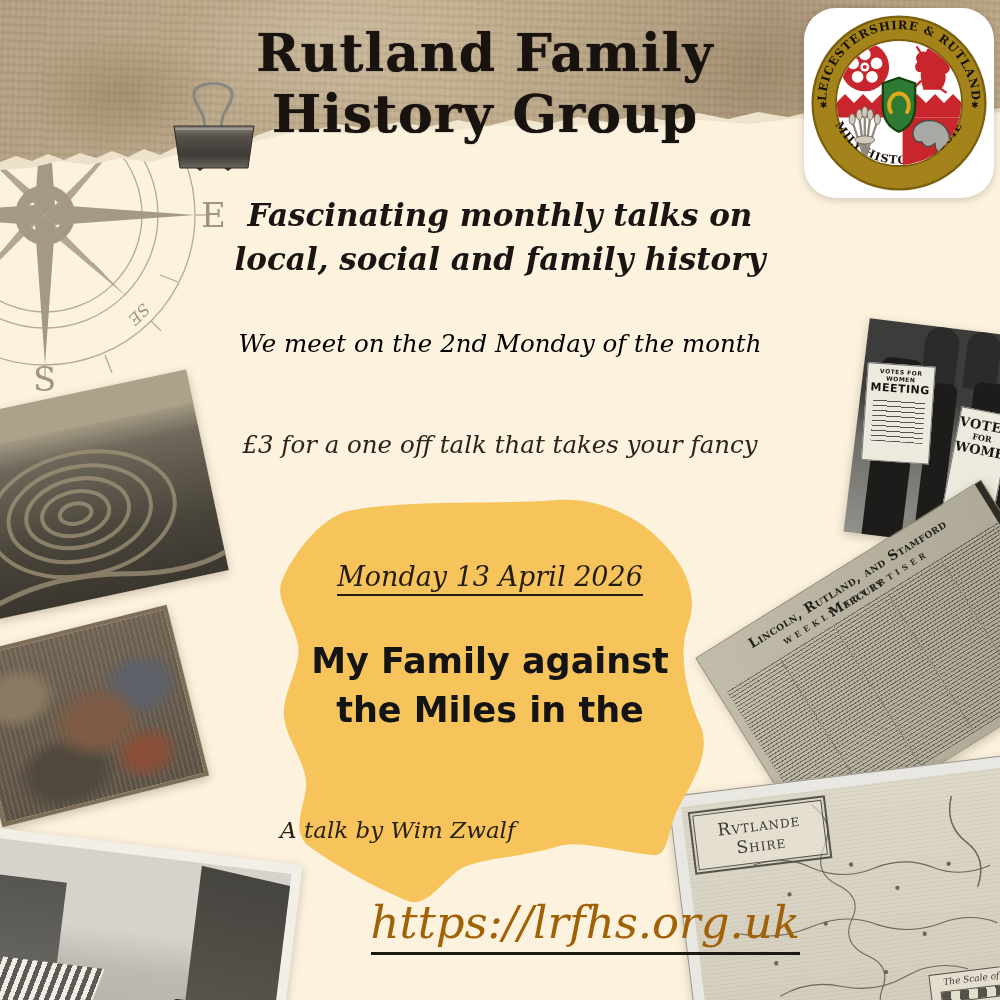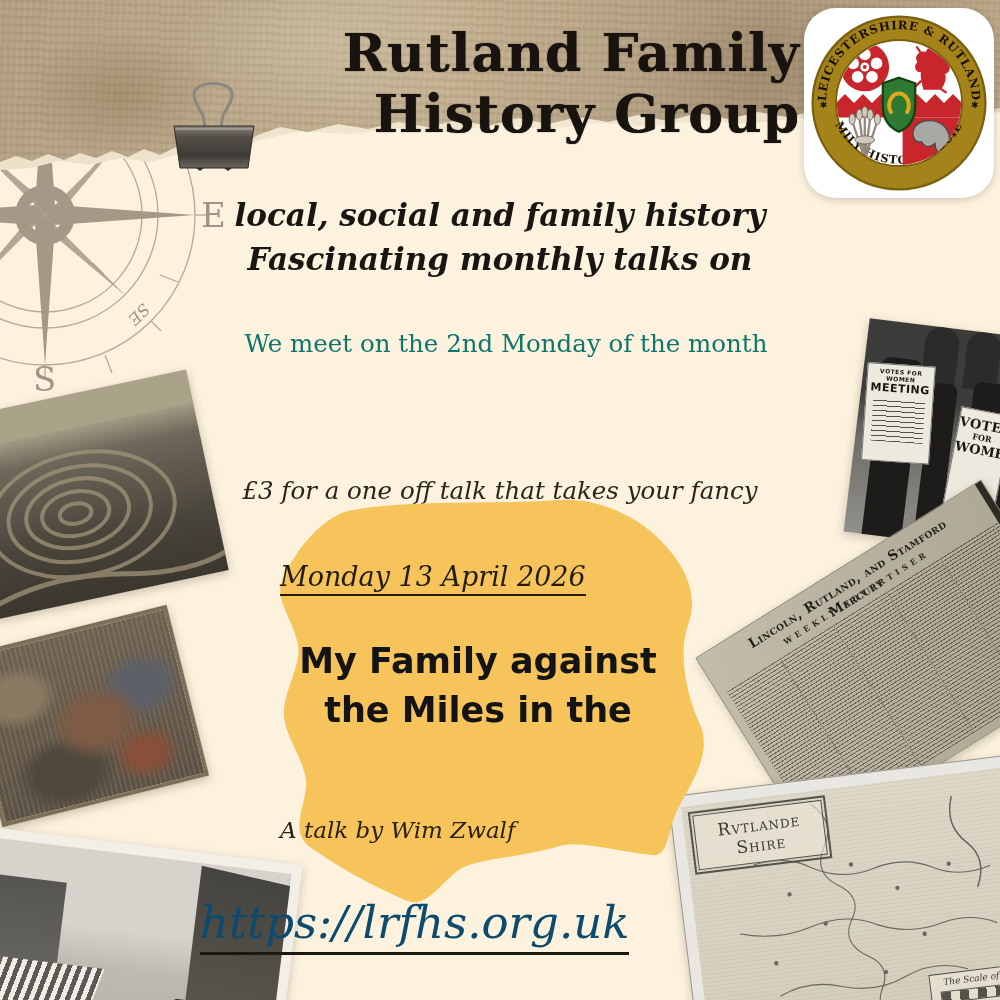--- a/index.html
+++ b/index.html
@@ -19,64 +19,64 @@
       radial-gradient(140px 90px at 120px 95px, rgba(115,90,55,.28), transparent 70%),
       radial-gradient(220px 120px at 330px 40px, rgba(255,250,235,.16), transparent 70%),
       radial-gradient(170px 100px at 760px 70px, rgba(110,85,55,.18), transparent 70%),
       repeating-linear-gradient(92deg, rgba(255,255,255,.06) 0 2px, rgba(0,0,0,0) 2px 6px),
       repeating-linear-gradient(2deg, rgba(80,60,35,.08) 0 3px, rgba(0,0,0,0) 3px 8px),
       linear-gradient(100deg,#b3a083,#c3b090 45%,#ab977a 75%,#bca888);
     clip-path:polygon(0px 0px,1000px 0px,1000px 108px,968px 113px,938px 107px,908px 114px,878px 109px,848px 116px,818px 110px,788px 117px,758px 112px,728px 119px,698px 113px,668px 121px,638px 115px,608px 122px,578px 117px,548px 124px,518px 118px,488px 126px,458px 120px,428px 127px,398px 122px,368px 129px,338px 124px,308px 132px,280px 127px,258px 135px,240px 144px,224px 152px,208px 145px,192px 153px,176px 147px,160px 155px,144px 149px,128px 157px,112px 151px,96px 158px,80px 153px,64px 160px,48px 154px,32px 161px,16px 156px,0px 162px);
   }
   .main-title{
     position:absolute;top:22px;left:170px;width:630px;z-index:4;
-    text-align:right;font-weight:700;font-size:52px;color:#191310;
+    text-align:center;font-weight:700;font-size:52px;color:#191310;
     letter-spacing:1px;text-shadow:0 0 1px #191310;
   }
   
   .clip{position:absolute;top:76px;left:166px;z-index:4;}
   
   .logo-card{
     position:absolute;top:8px;right:6px;width:190px;height:190px;z-index:4;
     background:#fff;border-radius:32px;box-shadow:0 2px 8px rgba(0,0,0,.18);
     display:flex;align-items:center;justify-content:center;
   }
   
   .compass{position:absolute;top:35px;left:-135px;z-index:1;opacity:.85;}
   
   .tagline{
     position:absolute;top:193px;left:150px;width:700px;z-index:5;text-align:center;
     font-style:italic;font-weight:700;font-size:31px;line-height:1.42;color:#181512;
   }
   .meeting{
-    position:absolute;top:326px;left:96px;width:820px;z-index:5;text-align:center;
-    font-size:24.5px;line-height:1.5;color:#0f766e;
+    position:absolute;top:326px;left:90px;width:820px;z-index:5;text-align:center;
+    font-style:italic;font-size:24.5px;line-height:1.5;color:#000000;
   }
   .price{
     position:absolute;top:427px;left:150px;width:700px;z-index:5;text-align:center;
-    font-style:italic;font-size:24.5px;line-height:1.5;color:#2a241d;margin-top:46px;
+    font-style:italic;font-size:24.5px;line-height:1.5;color:#2a241d;
   }
   
   .blob{position:absolute;top:495px;left:268px;z-index:6;}
   .event-date{
-    position:absolute;top:561px;left:280px;width:420px;z-index:7;text-align:left;
+    position:absolute;top:561px;left:280px;width:420px;z-index:7;text-align:center;
     font-style:italic;font-size:27px;color:#241c10;
   }
   .event-date span{border-bottom:2.5px solid #241c10;padding-bottom:2px;}
   .event-title{
-    position:absolute;top:637px;left:263px;width:430px;z-index:7;text-align:center;
+    position:absolute;top:637px;left:275px;width:430px;z-index:7;text-align:center;
     font-family:"DejaVu Sans",sans-serif;font-weight:700;font-size:35px;line-height:1.4;color:#141414;
   }
   .event-speaker{
     position:absolute;top:817px;left:280px;width:420px;z-index:7;text-align:left;
     font-style:italic;font-size:23px;color:#2a2013;
   }
   .website{
-    position:absolute;top:896px;left:200px;width:600px;z-index:8;text-align:left;
-    font-style:italic;font-size:45px;color:#0c4a6e;cursor:pointer;
+    position:absolute;top:896px;left:200px;width:600px;z-index:8;text-align:right;
+    font-style:italic;font-size:45px;color:#a16207;cursor:pointer;
   }
   .website span{border-bottom:3px solid #1c1812;padding-bottom:3px;}
   
   .photo{position:absolute;box-shadow:0 3px 10px rgba(60,45,25,.25);}
   .photo-maze{top:392px;left:-28px;width:238px;height:205px;z-index:4;transform:rotate(-12deg);
     background:linear-gradient(#a59c86 0 16%, #6e675a 30%, #4a453b 70%, #3b362e);overflow:hidden;}
   .photo-tapestry{top:628px;left:-22px;width:205px;height:168px;z-index:4;transform:rotate(-14deg);
     border:4px solid #7d6e58;
     background:
       radial-gradient(60px 45px at 20% 30%, #8a7a62 0 40%, transparent 70%),
@@ -268,22 +268,22 @@
 
         <path d="M100 72 L118 78 L118 103 Q118 124 100 132 Q82 124 82 103 L82 78 Z" fill="#2f7a33" stroke="#14400f" stroke-width="2.5"></path>
         <path d="M91 110 A11 13 0 1 1 109 110" fill="none" stroke="#e0a81c" stroke-width="4.5" stroke-linecap="round"></path>
         <circle cx="91" cy="110" r="1.5" fill="#e0a81c"></circle>
           <circle cx="109" cy="110" r="1.5" fill="#e0a81c"></circle>
       </g>
     </svg>
   </div>
 
   <div class="tagline">
+    <div>Fascinating monthly talks on</div>
     <div>local, social and family history</div>
-    <div>Fascinating monthly talks on</div>
   </div>
 
   <div class="meeting">
     <div>We meet on the 2nd Monday of the month</div>
   </div>
 
   <div class="price">
     <div>£3 for a one off talk that takes your fancy</div>
   </div>
 

